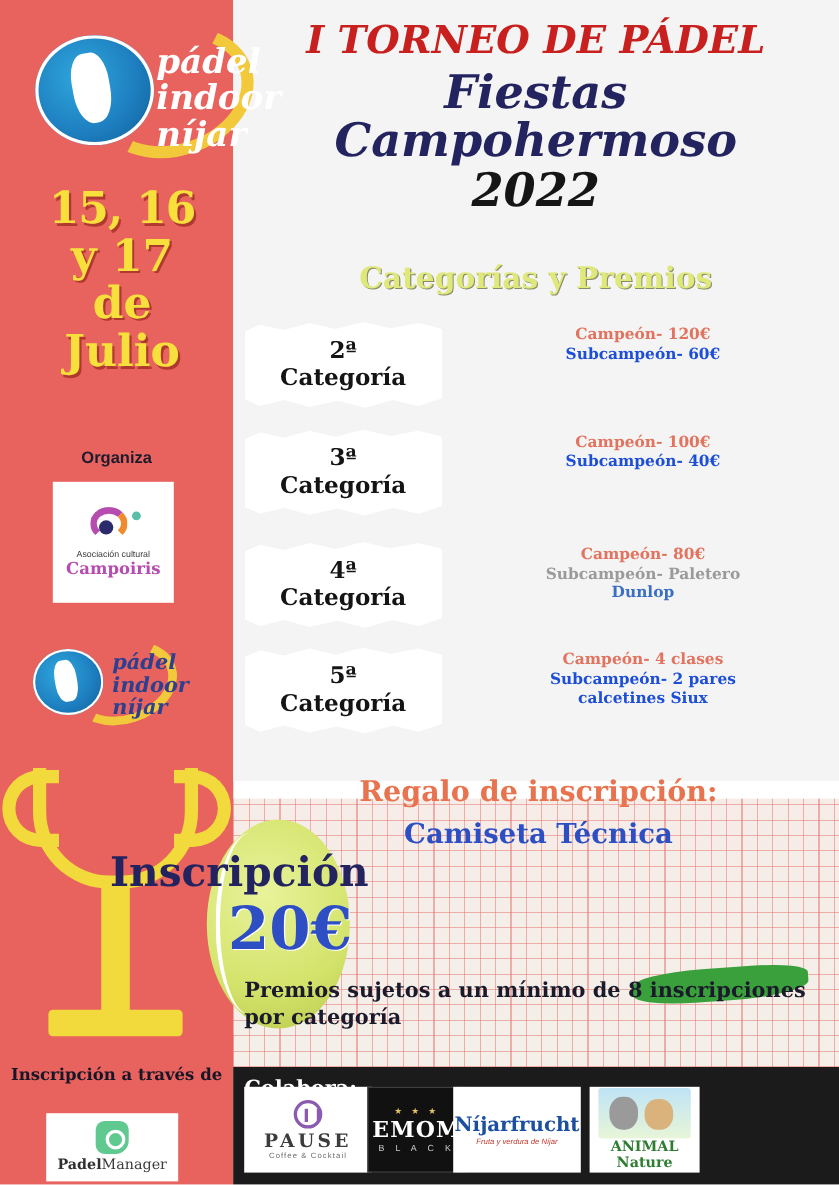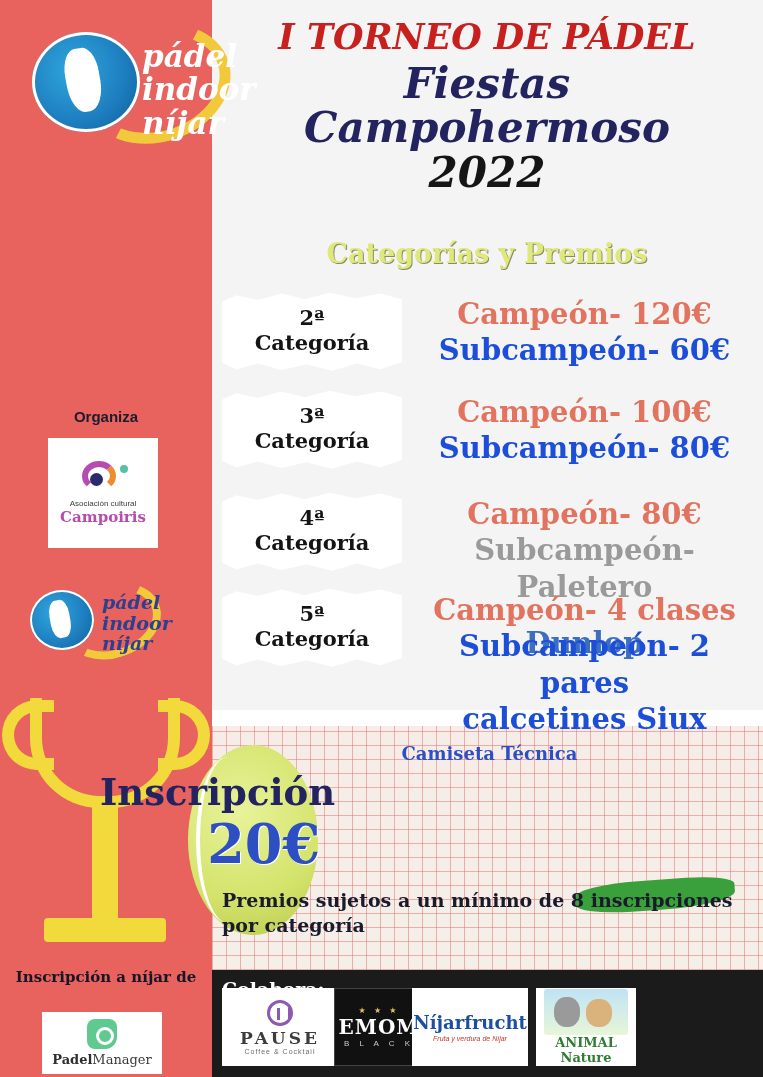--- a/index.html
+++ b/index.html
@@ -312,48 +312,48 @@
     clip-path: polygon(0% 12%, 8% 4%, 20% 10%, 33% 2%, 46% 9%, 60% 1%, 74% 8%, 88% 2%, 100% 9%, 100% 88%, 88% 97%, 75% 90%, 61% 99%, 47% 91%, 33% 98%, 20% 90%, 8% 97%, 0% 89%);
     box-shadow: 0 2px 6px rgba(0,0,0,0.18);
   }
   .cat-prizes {
     position: absolute;
     left: 190px; top: 4px;
     width: 345px;
     text-align: center;
     font-family: "DejaVu Serif", serif;
     font-weight: bold;
-    font-size: 29px;
+    font-size: 14px;
     line-height: 1.25;
   }
   .champ { color: #e2735e; }
   .sub { color: #1d4ed8; }
   .sub-grey { color: #9a9a9a; }
-  .sub-blue { color: #3b6fc4; margin-top: 20px; }
+  .sub-blue { color: #3b6fc4; }
 
   
   .regalo-title {
     position: absolute;
     left: 222px; top: 705px;
     width: 535px;
     text-align: center;
     color: #e8744f;
     font-family: "DejaVu Serif", serif;
     font-weight: bold;
     font-size: 26px;
   }
   .regalo-value {
     position: absolute;
     left: 222px; top: 743px;
     width: 535px;
     text-align: center;
     color: #2e4fc4;
     font-family: "DejaVu Serif", serif;
     font-weight: bold;
-    font-size: 18px;
+    font-size: 25px;
   }
 
   
   .net {
     position: absolute;
     left: 212px; top: 710px;
     width: 551px; height: 260px;
     background:
       repeating-linear-gradient(0deg, rgba(230,120,115,0.55) 0 1px, transparent 1px 14px),
       repeating-linear-gradient(90deg, rgba(230,120,115,0.55) 0 1px, transparent 1px 14px),
@@ -534,20 +534,26 @@
   <div class="logo-main">
     <div class="logo-arc"></div>
     <div class="logo-swirl"></div>
     <div class="logo-text">
       <div class="l1">pádel</div>
       <div class="l2">indoor</div>
       <div class="l3">níjar</div>
     </div>
   </div>
 
+  <div class="dates">
+    <div class="d1">15, 16</div>
+    <div>y 17</div>
+    <div>de</div>
+    <div>Julio</div>
+  </div>
 
   <div class="organiza-label">Organiza</div>
 
   <div class="campoiris-box">
     <div class="campoiris-mark">
       <div class="c-arc"></div>
       <div class="c-dot"></div>
       <div class="c-dot2"></div>
     </div>
     <div class="campoiris-t1">Asociación cultural</div>
@@ -593,21 +599,21 @@
     </div>
   </div>
 
   <div class="cat-row" style="top:390px">
     <div class="cat-label">
       <div>3ª</div>
       <div>Categoría</div>
     </div>
     <div class="cat-prizes">
       <div class="champ">Campeón- 100€</div>
-      <div class="sub">Subcampeón- 80€</div>
+      <div class="sub">Subcampeón- 40€</div>
     </div>
   </div>
 
   <div class="cat-row" style="top:492px">
     <div class="cat-label">
       <div>4ª</div>
       <div>Categoría</div>
     </div>
     <div class="cat-prizes">
       <div class="champ">Campeón- 80€</div>
@@ -621,20 +627,21 @@
       <div>5ª</div>
       <div>Categoría</div>
     </div>
     <div class="cat-prizes">
       <div class="champ">Campeón- 4 clases</div>
       <div class="sub">Subcampeón- 2 pares</div>
       <div class="sub">calcetines Siux</div>
     </div>
   </div>
 
+  <div class="regalo-title">Regalo de inscripción:</div>
   <div class="regalo-value">Camiseta Técnica</div>
 
   <div class="insc-label">Inscripción</div>
   <div class="insc-price">20€</div>
 
   <div class="green-stroke"></div>
   <div class="note">Premios sujetos a un mínimo de 8 inscripciones por categoría</div>
 
   <div class="bottom-dark"></div>
   <div class="colabora-label">Colabora:</div>
@@ -658,21 +665,21 @@
     </div>
     <div class="sp-animal-text">ANIMAL</div>
     <div class="sp-animal-text sm">Nature</div>
   </div>
 
   <div class="sponsor sp3">
     <div class="sp-nijar-1">Níjarfrucht</div>
     <div class="sp-nijar-2">Fruta y verdura de Níjar</div>
   </div>
 
-  <div class="insc-via">Inscripción a níjar de</div>
+  <div class="insc-via">Inscripción a través de</div>
 
   <div class="padelmanager-box">
     <div class="pm-icon"></div>
     <div class="pm-text">
       <b>Padel</b><span>Manager</span>
     </div>
   </div>
 
 </div>
 

